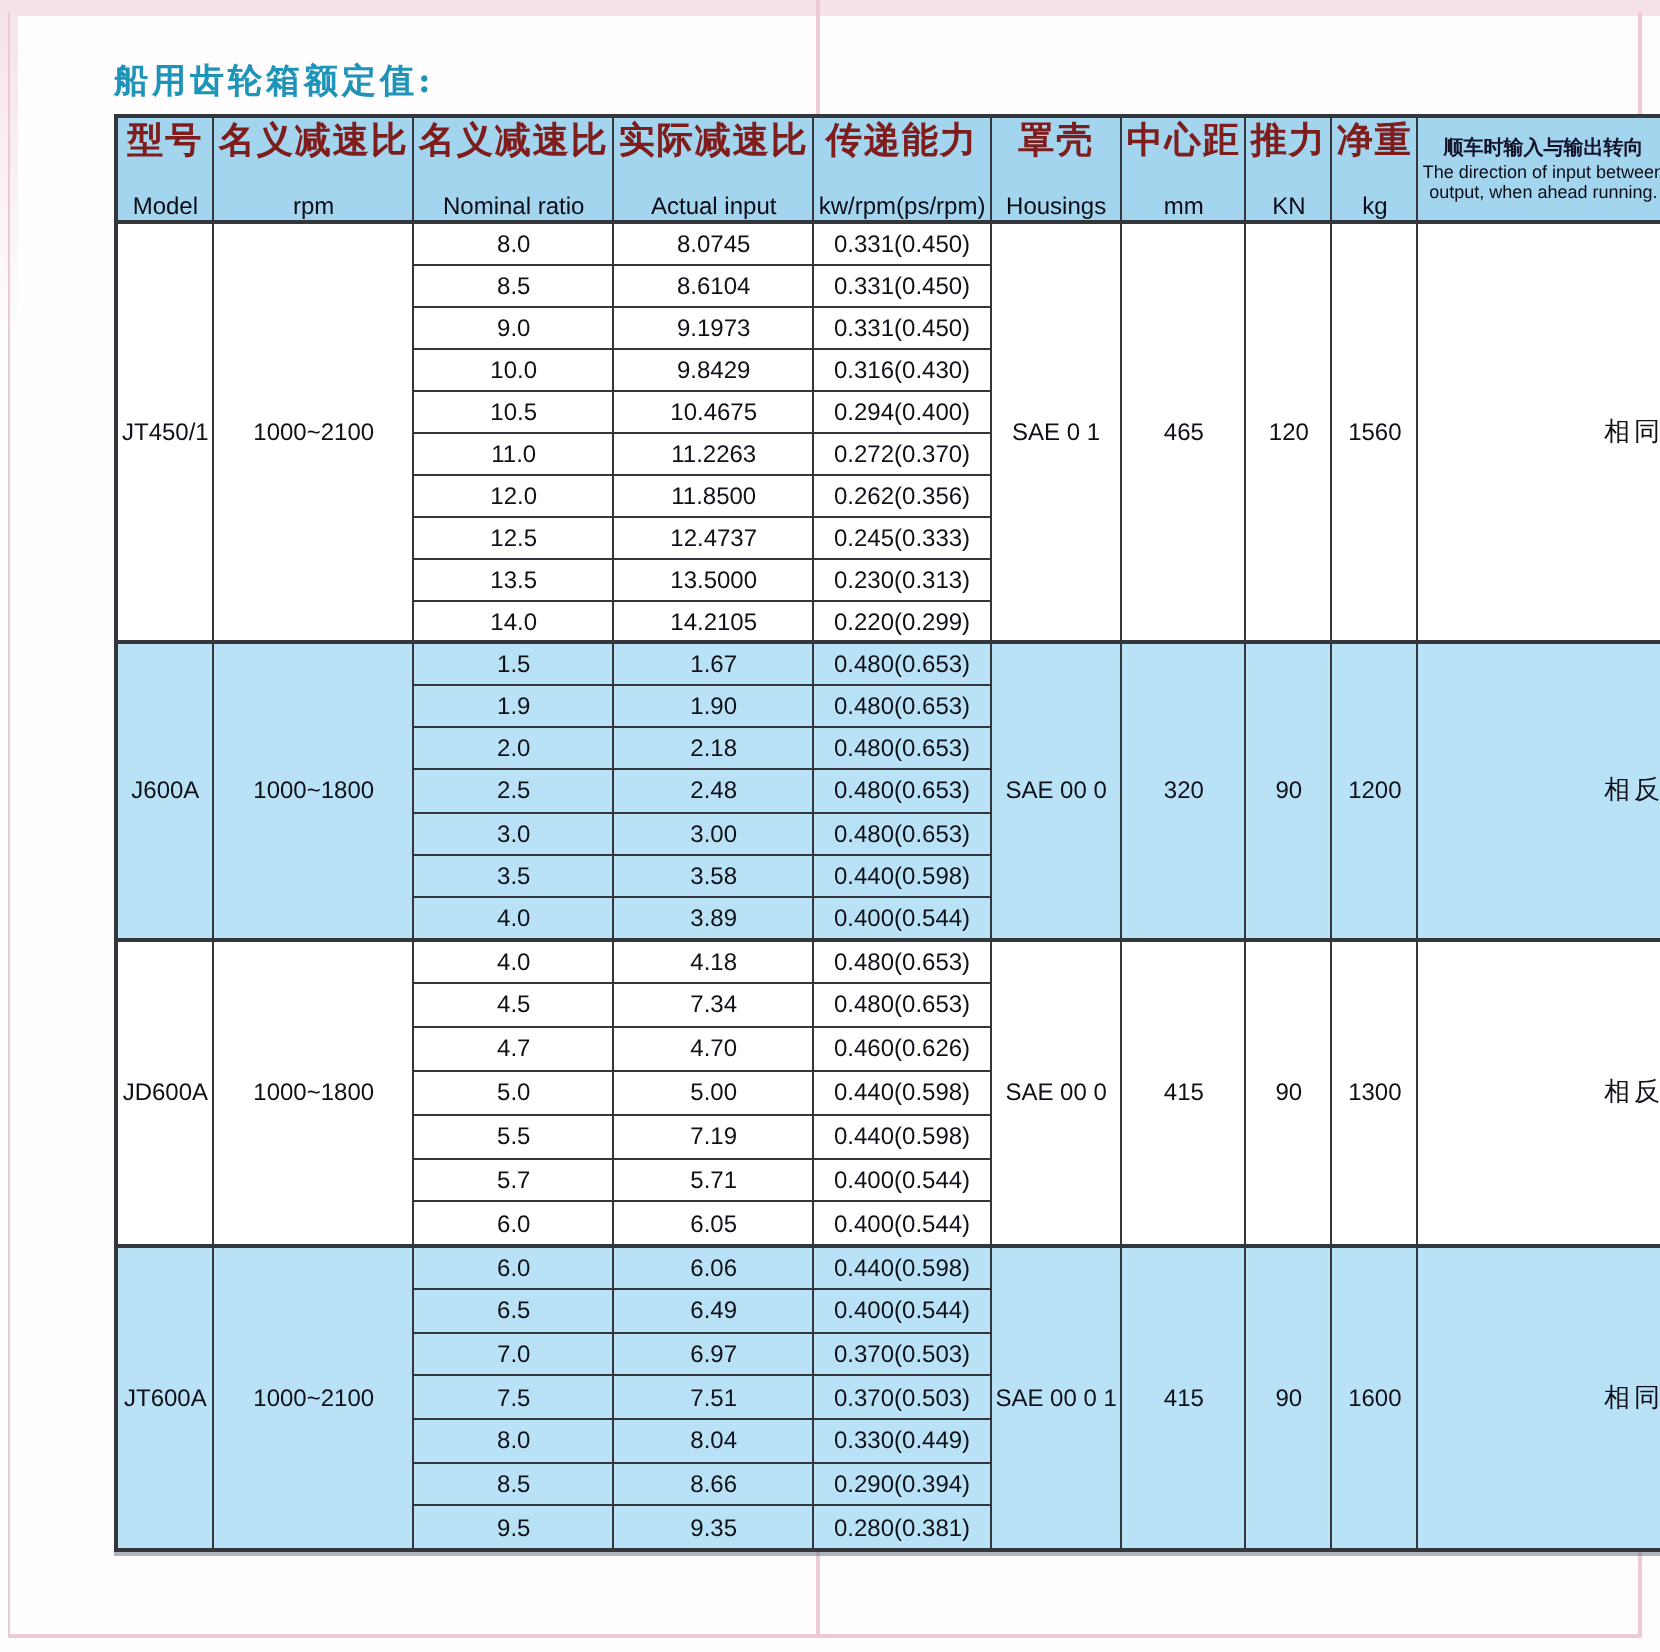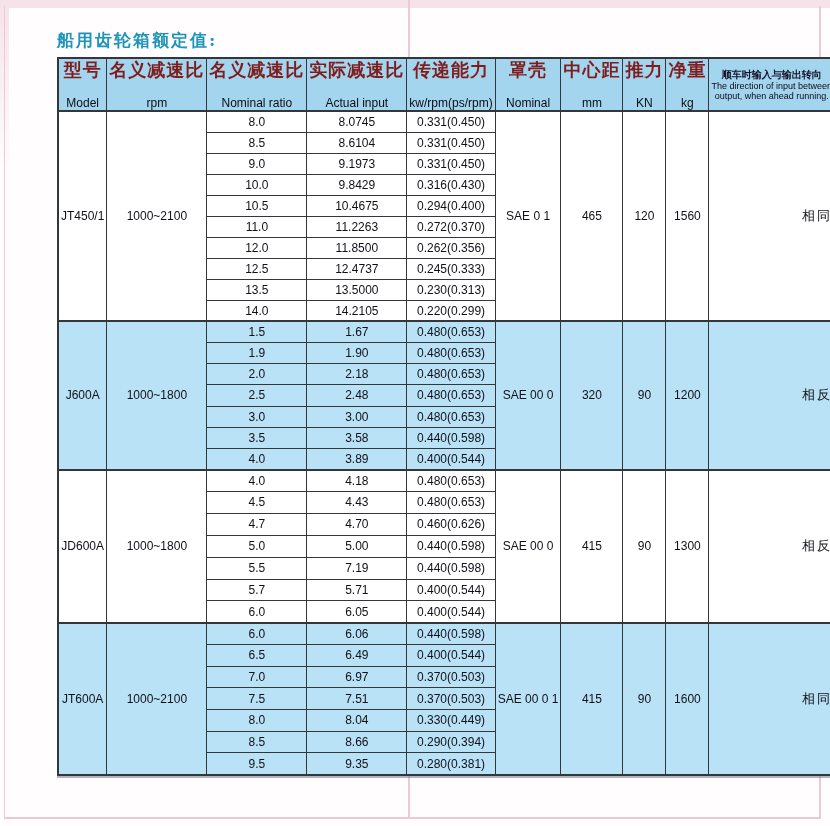--- a/index.html
+++ b/index.html
@@ -105,21 +105,21 @@
         <th>
           <div class="hz">实际减速比</div>
           <div class="he">Actual input</div>
         </th>
         <th>
           <div class="hz">传递能力</div>
           <div class="he">kw/rpm(ps/rpm)</div>
         </th>
         <th>
           <div class="hz">罩壳</div>
-          <div class="he">Nominal</div>
+          <div class="he">Housings</div>
         </th>
         <th>
           <div class="hz">中心距</div>
           <div class="he">mm</div>
         </th>
         <th>
           <div class="hz">推力</div>
           <div class="he">KN</div>
         </th>
         <th>
@@ -244,21 +244,21 @@
           <td>4.18</td>
           <td>0.480(0.653)</td>
           <td rowspan="7">SAE 00 0</td>
           <td rowspan="7">415</td>
           <td rowspan="7">90</td>
           <td rowspan="7">1300</td>
           <td rowspan="7" class="cn">相反</td>
         </tr>
         <tr>
           <td>4.5</td>
-          <td>4.43</td>
+          <td>7.34</td>
           <td>0.480(0.653)</td>
         </tr>
         <tr>
           <td>4.7</td>
           <td>4.70</td>
           <td>0.460(0.626)</td>
         </tr>
         <tr>
           <td>5.0</td>
           <td>5.00</td>

